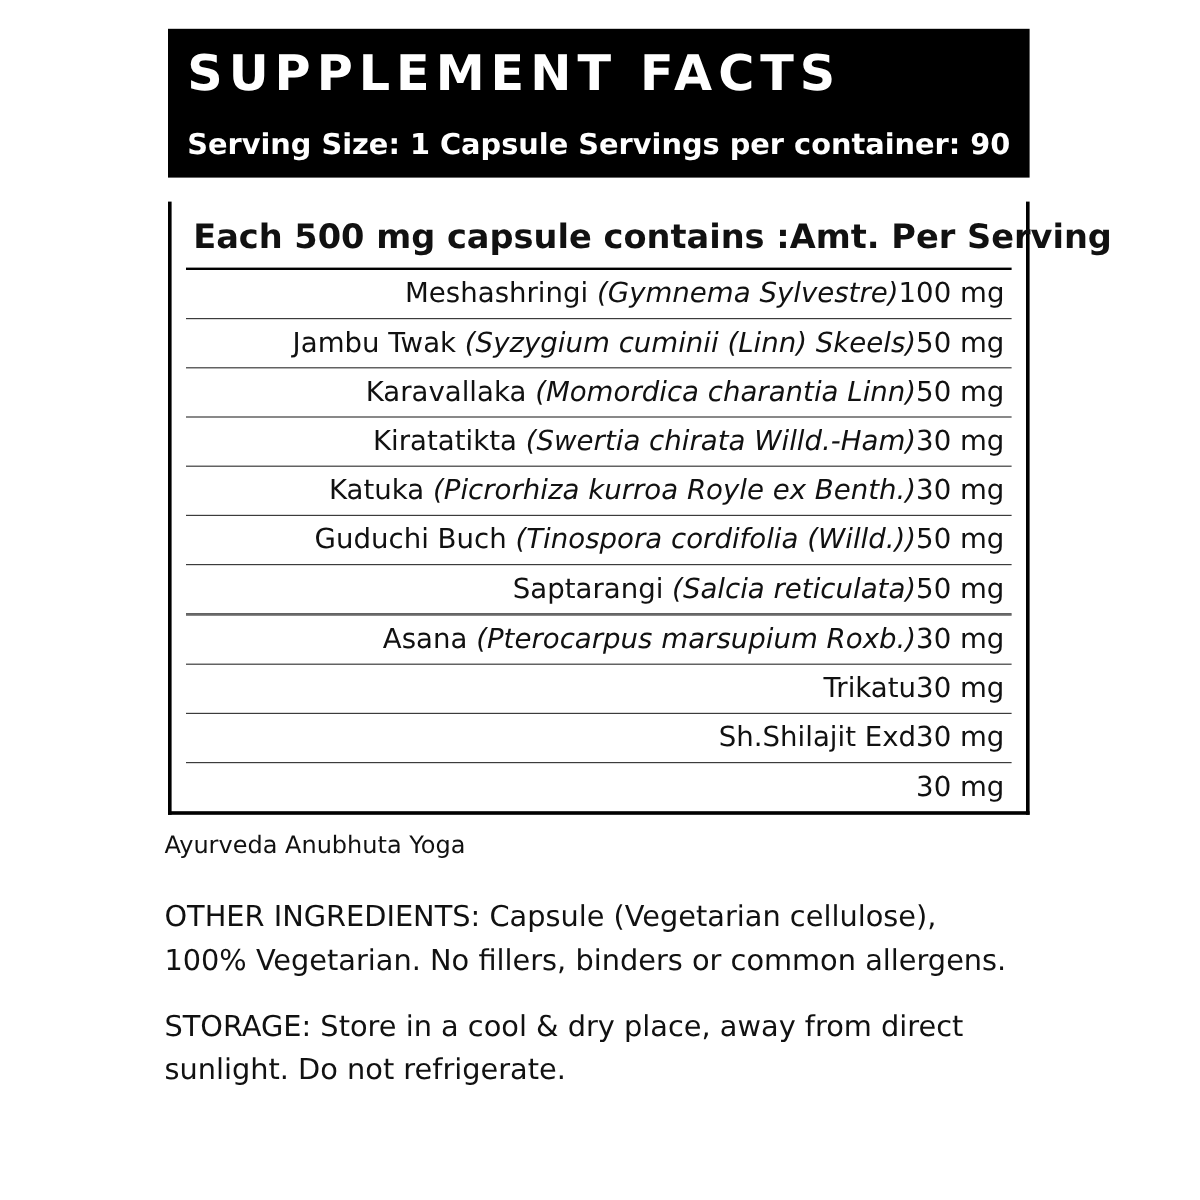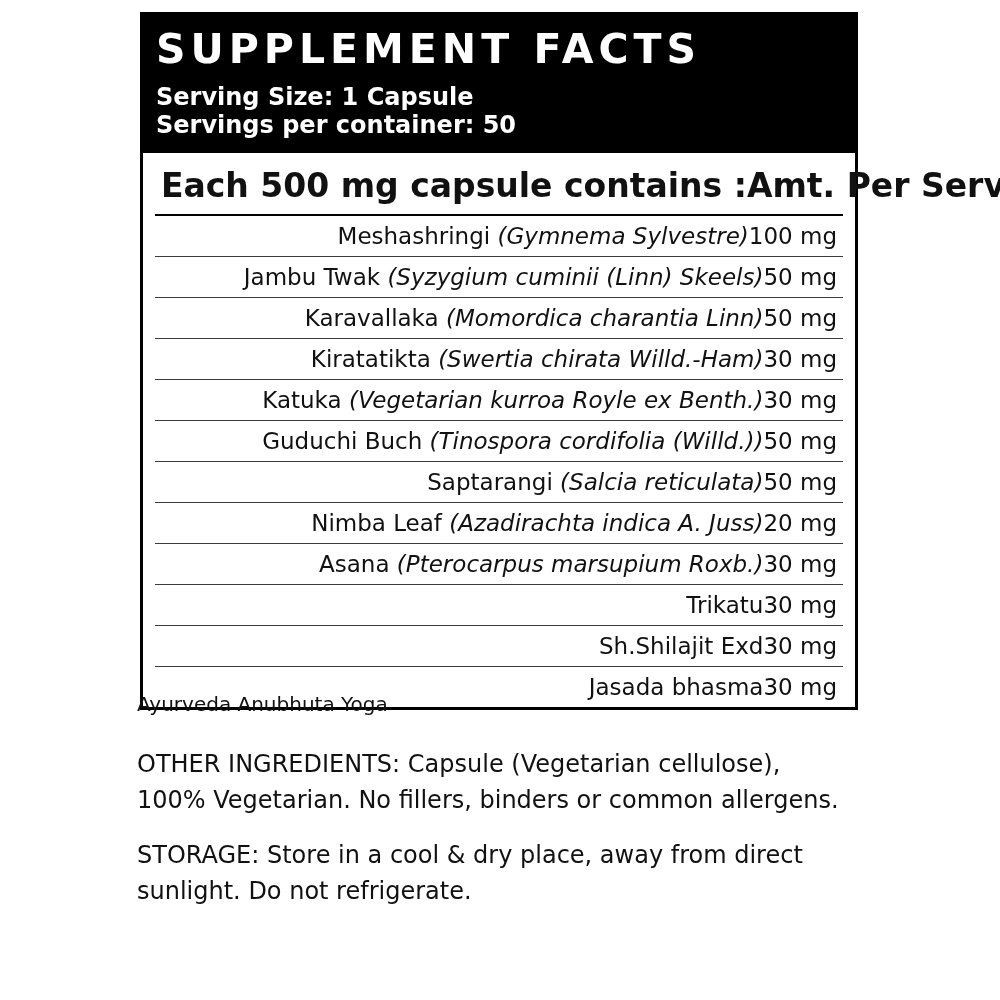--- a/index.html
+++ b/index.html
@@ -7,21 +7,21 @@
     padding: 0;
     width: 1000px;
     height: 1000px;
     background: #ffffff;
     font-family: "DejaVu Sans", "Liberation Sans", sans-serif;
     color: #111111;
   }
   .panel {
     position: absolute;
     left: 140px;
-    top: 12px;
+    top: 24px;
     width: 718px;
     box-sizing: border-box;
   }
   .header-black {
     background: #000000;
     color: #ffffff;
     padding: 16px 16px 14px 16px;
     box-sizing: border-box;
   }
   .title {
@@ -29,38 +29,38 @@
     font-weight: bold;
     letter-spacing: 5px;
     line-height: 1.05;
     white-space: nowrap;
   }
   .serving-row {
     display: flex;
     justify-content: space-between;
     font-size: 24px;
     font-weight: bold;
-    margin-top: 12px;
+    margin-top: 23px;
     white-space: nowrap;
-    flex-direction: column;
   }
   .facts-table {
     border: 3px solid #000000;
     border-top: none;
     background: #ffffff;
     box-sizing: border-box;
   }
   .table-head {
     display: flex;
     justify-content: space-between;
     align-items: baseline;
-    font-size: 33px;
+    font-size: 28px;
     font-weight: bold;
     padding: 13px 18px 9px 18px;
     white-space: nowrap;
+    margin-top: 20px;
   }
   .head-rule {
     border-top: 2px solid #000000;
     margin: 0 12px;
   }
   .row {
     display: flex;
     justify-content: flex-end;
     align-items: center;
     height: 40px;
@@ -93,21 +93,21 @@
   .ptext { white-space: pre-line; }
 </style>
 </head>
 <body>
 
 <div class="panel">
   <div class="header-black">
     <div class="title">SUPPLEMENT FACTS</div>
     <div class="serving-row">
       <span>Serving Size: 1 Capsule</span>
-      <span>Servings per container: 50</span>
+      <span>Servings per container: 90</span>
     </div>
   </div>
 
   <div class="facts-table">
     <div class="table-head">
       <span>Each 500 mg capsule contains :</span>
       <span>Amt. Per Serving</span>
     </div>
     <div class="head-rule"></div>
     <div id="ingredient-rows">
@@ -125,56 +125,51 @@
     <span class="iname"><span class="nm">Karavallaka </span><span class="latin">(Momordica charantia Linn)</span></span>
     <span class="amount">50 mg</span>
   </div>
 <div class="sep"></div>
   <div class="row">
     <span class="iname"><span class="nm">Kiratatikta </span><span class="latin">(Swertia chirata Willd.-Ham)</span></span>
     <span class="amount">30 mg</span>
   </div>
 <div class="sep"></div>
   <div class="row">
-    <span class="iname"><span class="nm">Katuka </span><span class="latin">(Vegetarian kurroa Royle ex Benth.)</span></span>
+    <span class="iname"><span class="nm">Katuka </span><span class="latin">(Picrorhiza kurroa Royle ex Benth.)</span></span>
     <span class="amount">30 mg</span>
   </div>
 <div class="sep"></div>
   <div class="row">
     <span class="iname"><span class="nm">Guduchi Buch </span><span class="latin">(Tinospora cordifolia (Willd.))</span></span>
     <span class="amount">50 mg</span>
   </div>
 <div class="sep"></div>
   <div class="row">
     <span class="iname"><span class="nm">Saptarangi </span><span class="latin">(Salcia reticulata)</span></span>
     <span class="amount">50 mg</span>
   </div>
 <div class="sep"></div>
-  <div class="row">
-    <span class="iname"><span class="nm">Nimba Leaf </span><span class="latin">(Azadirachta indica A. Juss)</span></span>
-    <span class="amount">20 mg</span>
-  </div>
 <div class="sep"></div>
   <div class="row">
     <span class="iname"><span class="nm">Asana </span><span class="latin">(Pterocarpus marsupium Roxb.)</span></span>
     <span class="amount">30 mg</span>
   </div>
 <div class="sep"></div>
   <div class="row">
     <span class="iname"><span class="nm">Trikatu</span><span class="latin"></span></span>
     <span class="amount">30 mg</span>
   </div>
 <div class="sep"></div>
   <div class="row">
     <span class="iname"><span class="nm">Sh.Shilajit Exd</span><span class="latin"></span></span>
     <span class="amount">30 mg</span>
   </div>
 <div class="sep"></div>
   <div class="row">
-    <span class="iname"><span class="nm">Jasada bhasma</span><span class="latin"></span></span>
     <span class="amount">30 mg</span>
   </div>
 </div>
   </div>
 </div>
 
 <div class="footer">
   <div class="tradition">Ayurveda Anubhuta Yoga</div>
   <div id="footer-paragraphs">
   <p class="para"><span class="plabel">OTHER INGREDIENTS:</span><span class="ptext"> Capsule (Vegetarian cellulose),

